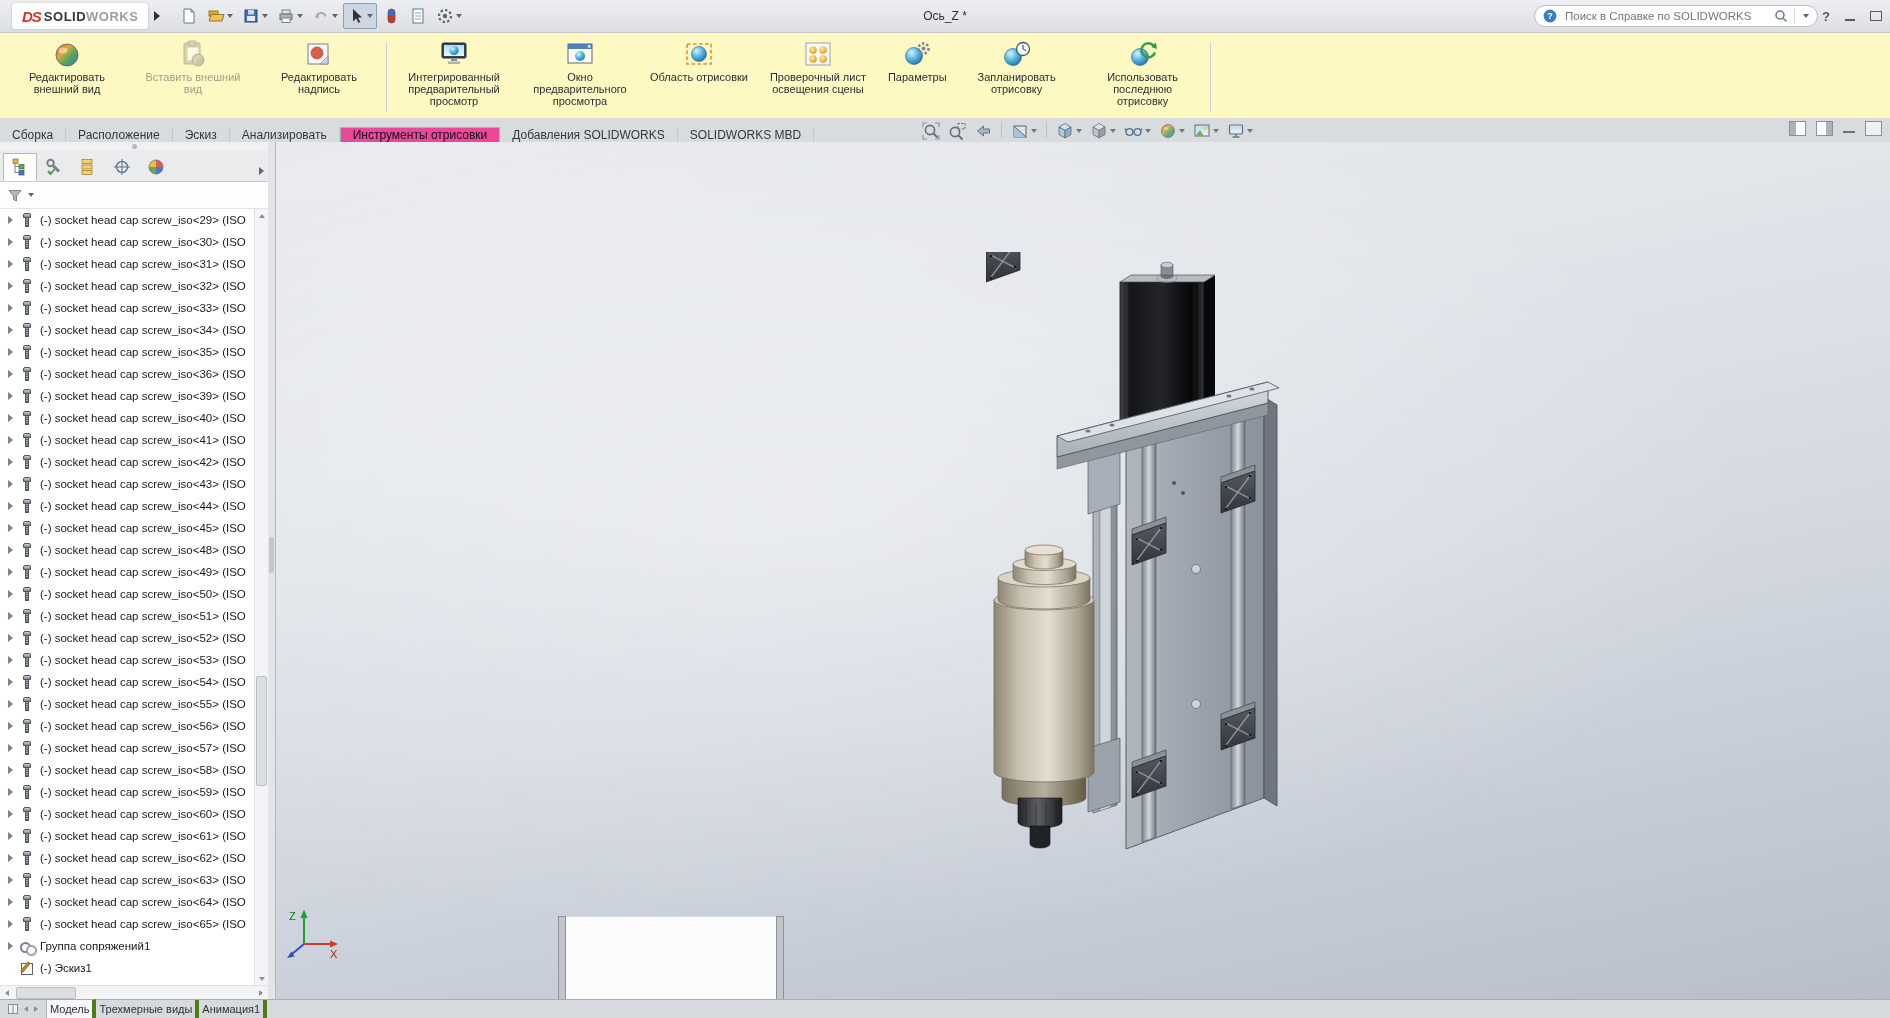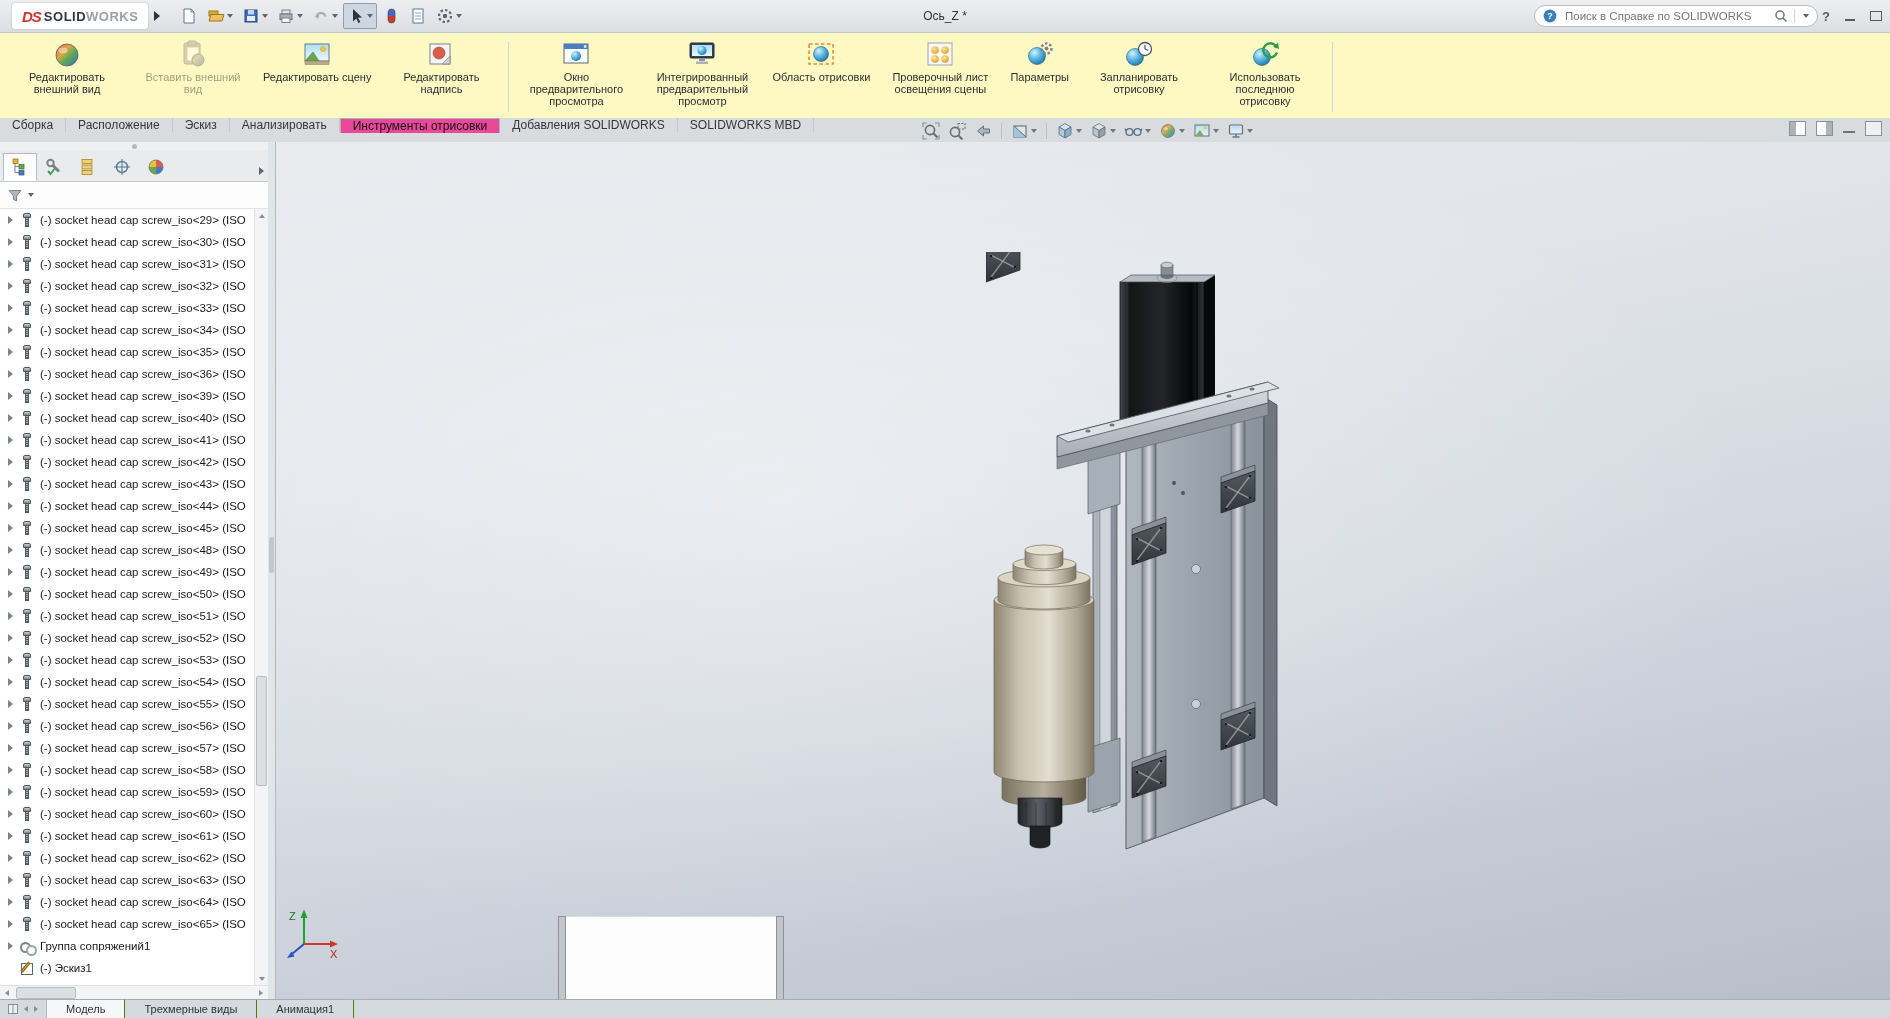--- a/index.html
+++ b/index.html
@@ -39,21 +39,21 @@
   #ribbon{position:absolute;top:32px;left:0;right:0;height:86px;background:#fef9c3;
     border-bottom:1px solid #c6cacd;display:flex;align-items:stretch;padding:2px 4px 0}
   .rbtn{display:flex;flex-direction:column;align-items:center;padding:4px 7px 2px;max-width:112px;gap:2px}
   .rbtn .ricon{height:31px;display:flex;align-items:center;justify-content:center}
   .rbtn .rlbl{font-size:11px;line-height:12px;text-align:center;color:#2b2e31}
   .rbtn.disabled{opacity:.45;filter:grayscale(.8)}
   .rsep{width:1px;background:#cfd3d7;margin:8px 4px}
 
   
   #tabrow{position:absolute;top:118px;left:0;right:0;height:24px;background:#d9dcdf;
-    border-bottom:1px solid #b7bbc0;display:flex;align-items:flex-start}
+    border-bottom:1px solid #b7bbc0;display:flex;align-items:flex-end}
   .ctab{padding:0 12px;font-size:12px;color:#33373b;border-right:1px solid #c4c8cc;
     display:flex;align-items:center;white-space:nowrap}
   .ctab.active{background:#ec4899;border:1px solid #aeb3b8;border-bottom:none;color:#101214}
 
   
   #headsup{position:absolute;left:920px;top:119px;height:23px;display:flex;align-items:center;gap:4px;opacity:.85;z-index:20}
   .hbtn{display:flex;align-items:center;padding:1px 2px;border-radius:2px}
   .hsep{width:1px;height:16px;background:#b6bcc2;margin:0 3px}
   #tabrow-ctls{position:absolute;right:8px;top:121px;display:flex;gap:10px;align-items:center;z-index:20}
   .wctl{width:15px;height:13px;border:1px solid #8a9097;background:#eef0f2}
@@ -113,21 +113,21 @@
   .model{position:absolute;left:710px;top:110px}
   .triad{position:absolute;left:8px;top:762px}
   .preview-strip{position:absolute;left:282px;top:774px;width:226px;height:84px;display:flex}
   .pv-bar{width:8px;background:#c2c6ca;border:1px solid #8e9398;box-sizing:border-box}
   .pv-body{flex:1;background:#fcfcfd;border-top:1px solid #d8dadd}
 
   
   #bottombar{position:absolute;left:0;bottom:0;right:0;height:18px;background:#d6d9dd;
     border-top:1px solid #a9adb2;display:flex;align-items:stretch;font-size:11px;color:#2e3338}
   .navcluster{display:flex;align-items:center;gap:6px;padding:0 8px;border-right:1px solid #b5b9bd}
-  .stab{display:flex;align-items:center;padding:0 19px;border-right:1px solid #4d7c0f;white-space:nowrap}
+  .stab{display:flex;align-items:center;padding:0 3px;border-right:4px solid #4d7c0f;white-space:nowrap}
   .stab.active{background:#f6f7f8;border-top:1px solid #a9adb2;margin-top:-1px}
 </style>
 </head>
 <body>
 
 <svg width="0" height="0" style="position:absolute">
   <defs>
     <linearGradient id="gBall" x1="0" y1="0" x2="1" y2="1">
       <stop offset="0" stop-color="#e25a4a"></stop>
         <stop offset=".35" stop-color="#e0a83e"></stop>
@@ -311,61 +311,50 @@
           <rect x="10" y="2" width="8" height="5" rx="1" fill="#9aa0a6" stroke="#6b7278"></rect>
           <rect x="9" y="8" width="12" height="14" fill="#fff" stroke="#9aa0a6"></rect>
           <circle cx="20" cy="21" r="6" fill="url(#gBall)" stroke="#5a5f66"></circle>
         </svg>
     </span>
     <span class="rlbl">Вставить внешний вид</span>
   </div>
   <div class="rbtn">
     <span class="ricon">
       <svg width="30" height="30">
-          <rect x="3" y="5" width="24" height="17" fill="url(#gSky)" stroke="#6b7884"></rect>
-          <polygon points="3,22 11,13 17,22" fill="#69a84f" stroke="#4a7a38" stroke-width=".6"></polygon>
-          <circle cx="21" cy="10" r="2.6" fill="#f2c94c" stroke="#c79a1f" stroke-width=".5"></circle>
-          <rect x="3" y="22" width="24" height="3.5" fill="#b8a98c" stroke="#8a7c5e" stroke-width=".5"></rect>
-        </svg>
-    </span>
-    <span class="rlbl">Редактировать сцену</span>
-  </div>
-  <div class="rbtn">
-    <span class="ricon">
-      <svg width="30" height="30">
           <rect x="4" y="5" width="20" height="20" fill="#f4f6f8" stroke="#7b828a"></rect>
           <circle cx="13" cy="14" r="6" fill="#d95f4a" stroke="#a63c2a" stroke-width=".6"></circle>
           <polygon points="24,17 24,25 16,25" fill="#cdd3da" stroke="#7b828a" stroke-width=".7"></polygon>
         </svg>
     </span>
     <span class="rlbl">Редактировать надпись</span>
   </div>
   <div class="rsep"></div>
-  <div class="rbtn">
-    <span class="ricon">
-      <svg width="30" height="30">
-          <rect x="3" y="5" width="24" height="19" fill="#fff" stroke="#5c6670"></rect>
-          <rect x="3" y="5" width="24" height="5" fill="#4d7fc0"></rect>
-          <circle cx="24.2" cy="7.5" r="1.4" fill="#e8eef5"></circle>
-          <circle cx="15" cy="17" r="5" fill="url(#gTeal)"></circle>
-        </svg>
-    </span>
-    <span class="rlbl">Окно предварительного просмотра</span>
-  </div>
   <div class="rbtn">
     <span class="ricon">
       <svg width="30" height="30">
           <rect x="3" y="4" width="24" height="15" rx="1.5" fill="#39434d" stroke="#242b32"></rect>
           <rect x="5" y="6" width="20" height="11" fill="url(#gSky)"></rect>
           <circle cx="15" cy="11.5" r="4.6" fill="url(#gTeal)"></circle>
           <rect x="12" y="19" width="6" height="3" fill="#8b949c"></rect>
           <rect x="9" y="22.5" width="12" height="2.5" fill="#aab2ba"></rect>
         </svg>
     </span>
     <span class="rlbl">Интегрированный предварительный просмотр</span>
+  </div>
+  <div class="rbtn">
+    <span class="ricon">
+      <svg width="30" height="30">
+          <rect x="3" y="5" width="24" height="19" fill="#fff" stroke="#5c6670"></rect>
+          <rect x="3" y="5" width="24" height="5" fill="#4d7fc0"></rect>
+          <circle cx="24.2" cy="7.5" r="1.4" fill="#e8eef5"></circle>
+          <circle cx="15" cy="17" r="5" fill="url(#gTeal)"></circle>
+        </svg>
+    </span>
+    <span class="rlbl">Окно предварительного просмотра</span>
   </div>
   <div class="rbtn">
     <span class="ricon">
       <svg width="30" height="30">
           <rect x="3" y="5" width="24" height="20" fill="none" stroke="#e08f2f" stroke-width="1.6" stroke-dasharray="3.5,2.5"></rect>
           <circle cx="15" cy="15" r="7.5" fill="url(#gTeal)" stroke="#1d5e88" stroke-width=".6"></circle>
         </svg>
     </span>
     <span class="rlbl">Область отрисовки</span>
   </div>

